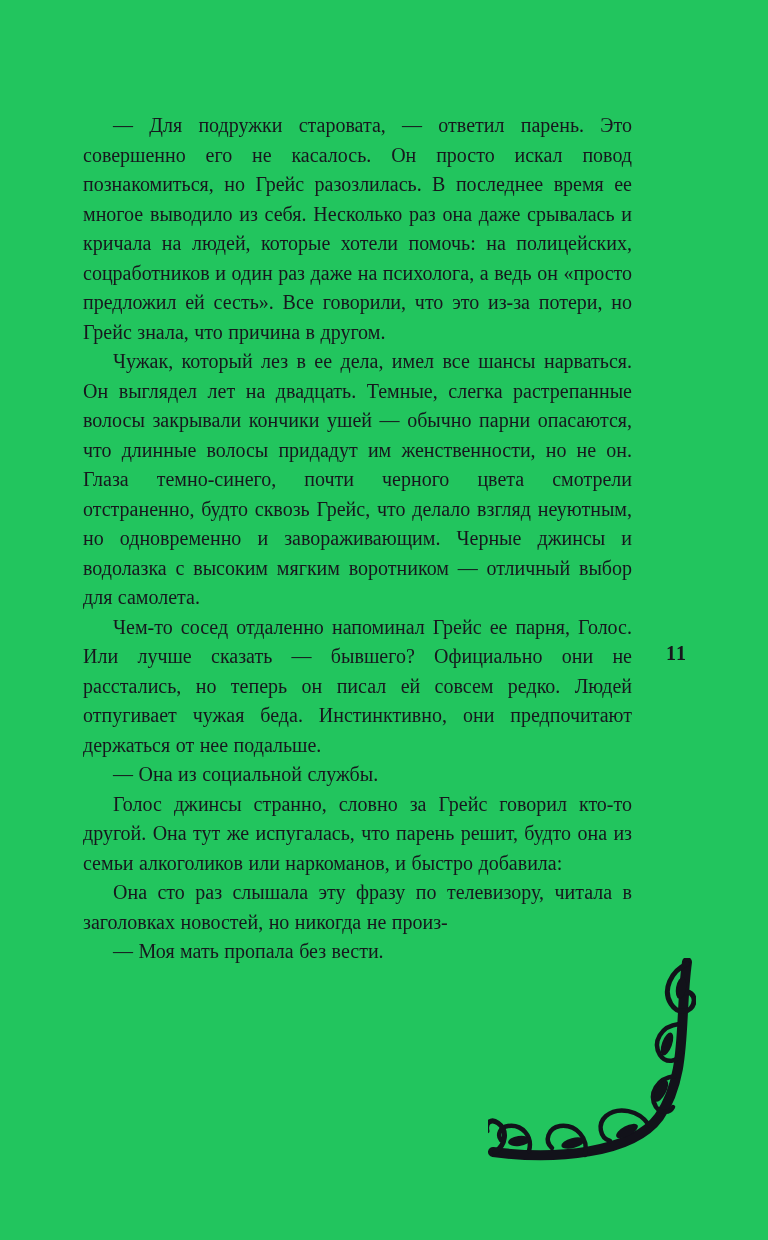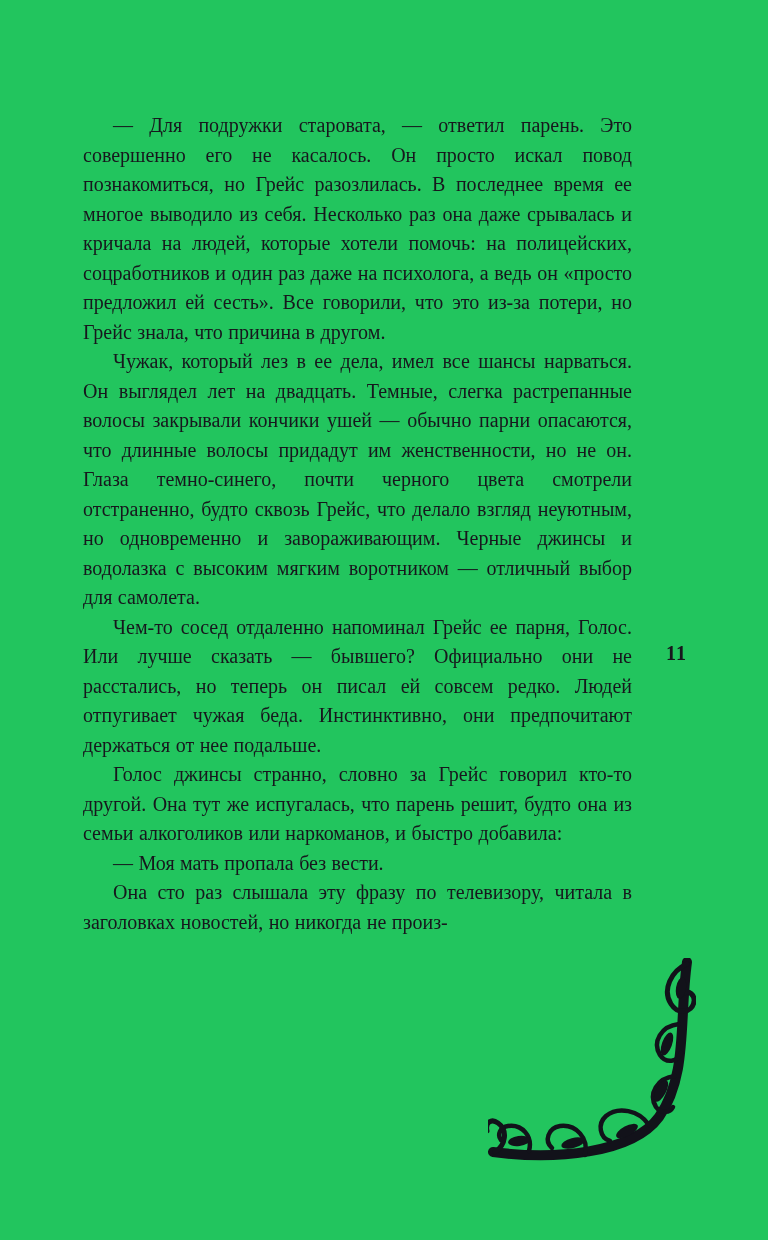--- a/index.html
+++ b/index.html
@@ -60,23 +60,24 @@
 </style>
 </head>
 <body>
 
 <div class="book-page">
 
   <div class="text-column">
     <p class="para">— Для подружки старовата, — ответил парень. Это совершенно его не касалось. Он просто искал повод познакомиться, но Грейс разозлилась. В последнее время ее многое выводило из себя. Несколько раз она даже срывалась и кричала на людей, которые хотели помочь: на полицейских, соцработников и один раз даже на психолога, а ведь он «просто предложил ей сесть». Все говорили, что это из-за потери, но Грейс знала, что причина в другом.</p>
     <p class="para">Чужак, который лез в ее дела, имел все шансы нарваться. Он выглядел лет на двадцать. Темные, слегка растрепанные волосы закрывали кончики ушей — обычно парни опасаются, что длинные волосы придадут им женственности, но не он. Глаза темно-синего, почти черного цвета смотрели отстраненно, будто сквозь Грейс, что делало взгляд неуютным, но одновременно и завораживающим. Черные джинсы и водолазка с высоким мягким воротником — отличный выбор для самолета.</p>
     <p class="para">Чем-то сосед отдаленно напоминал Грейс ее парня, Голос. Или лучше сказать — бывшего? Официально они не расстались, но теперь он писал ей совсем редко. Людей отпугивает чужая беда. Инстинктивно, они предпочитают держаться от нее подальше.</p>
+    <p class="para">— Она из социальной службы.</p>
     <p class="para">Голос джинсы странно, словно за Грейс говорил кто-то другой. Она тут же испугалась, что парень решит, будто она из семьи алкоголиков или наркоманов, и быстро добавила:</p>
+    <p class="para">Она сто раз слышала эту фразу по телевизору, читала в заголовках новостей, но никогда не произ-</p>
     <p class="para">— Моя мать пропала без вести.</p>
-    <p class="para">Она сто раз слышала эту фразу по телевизору, читала в заголовках новостей, но никогда не произ-</p>
   </div>
 
   <div class="page-number">11</div>
 
   <div class="ornament">
     <svg viewBox="0 0 208 208" xmlns="http://www.w3.org/2000/svg">
       <g fill="none" stroke="#12121a" stroke-linecap="round">
 
         <path d="M199,4 C191,62 200,118 171,159 C144,196 66,202 5,194" stroke-width="10"></path>
 

